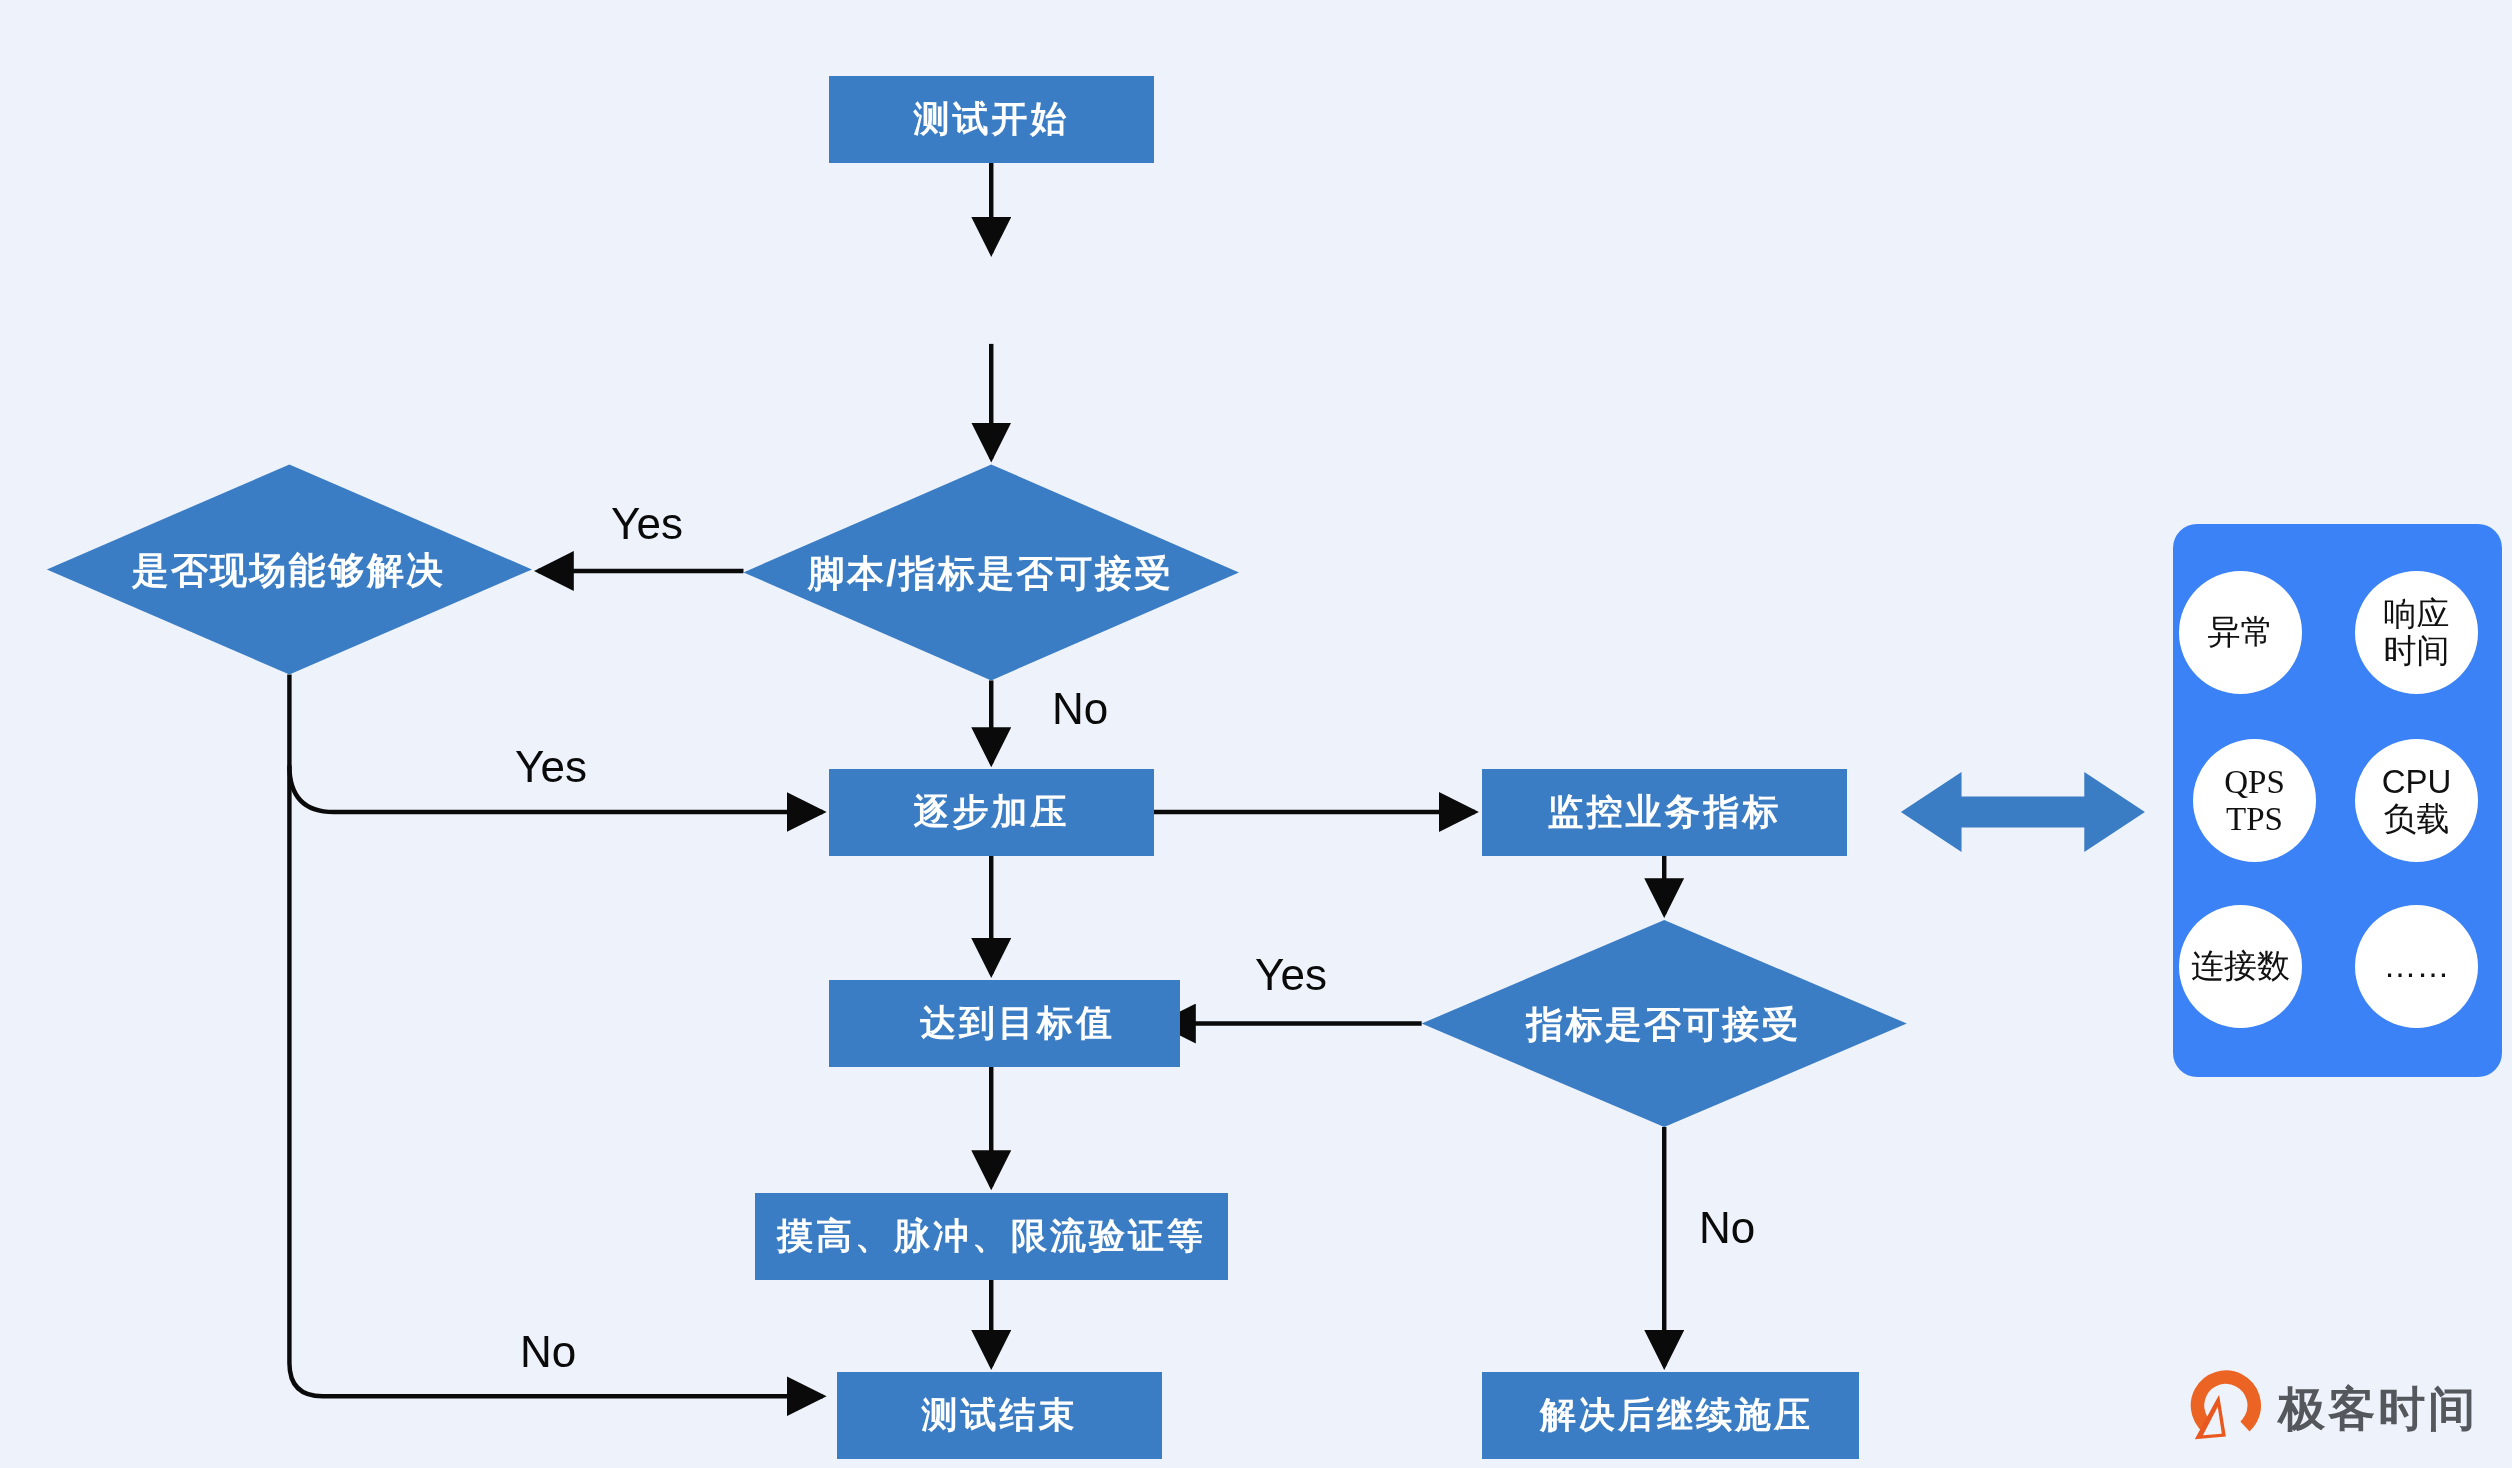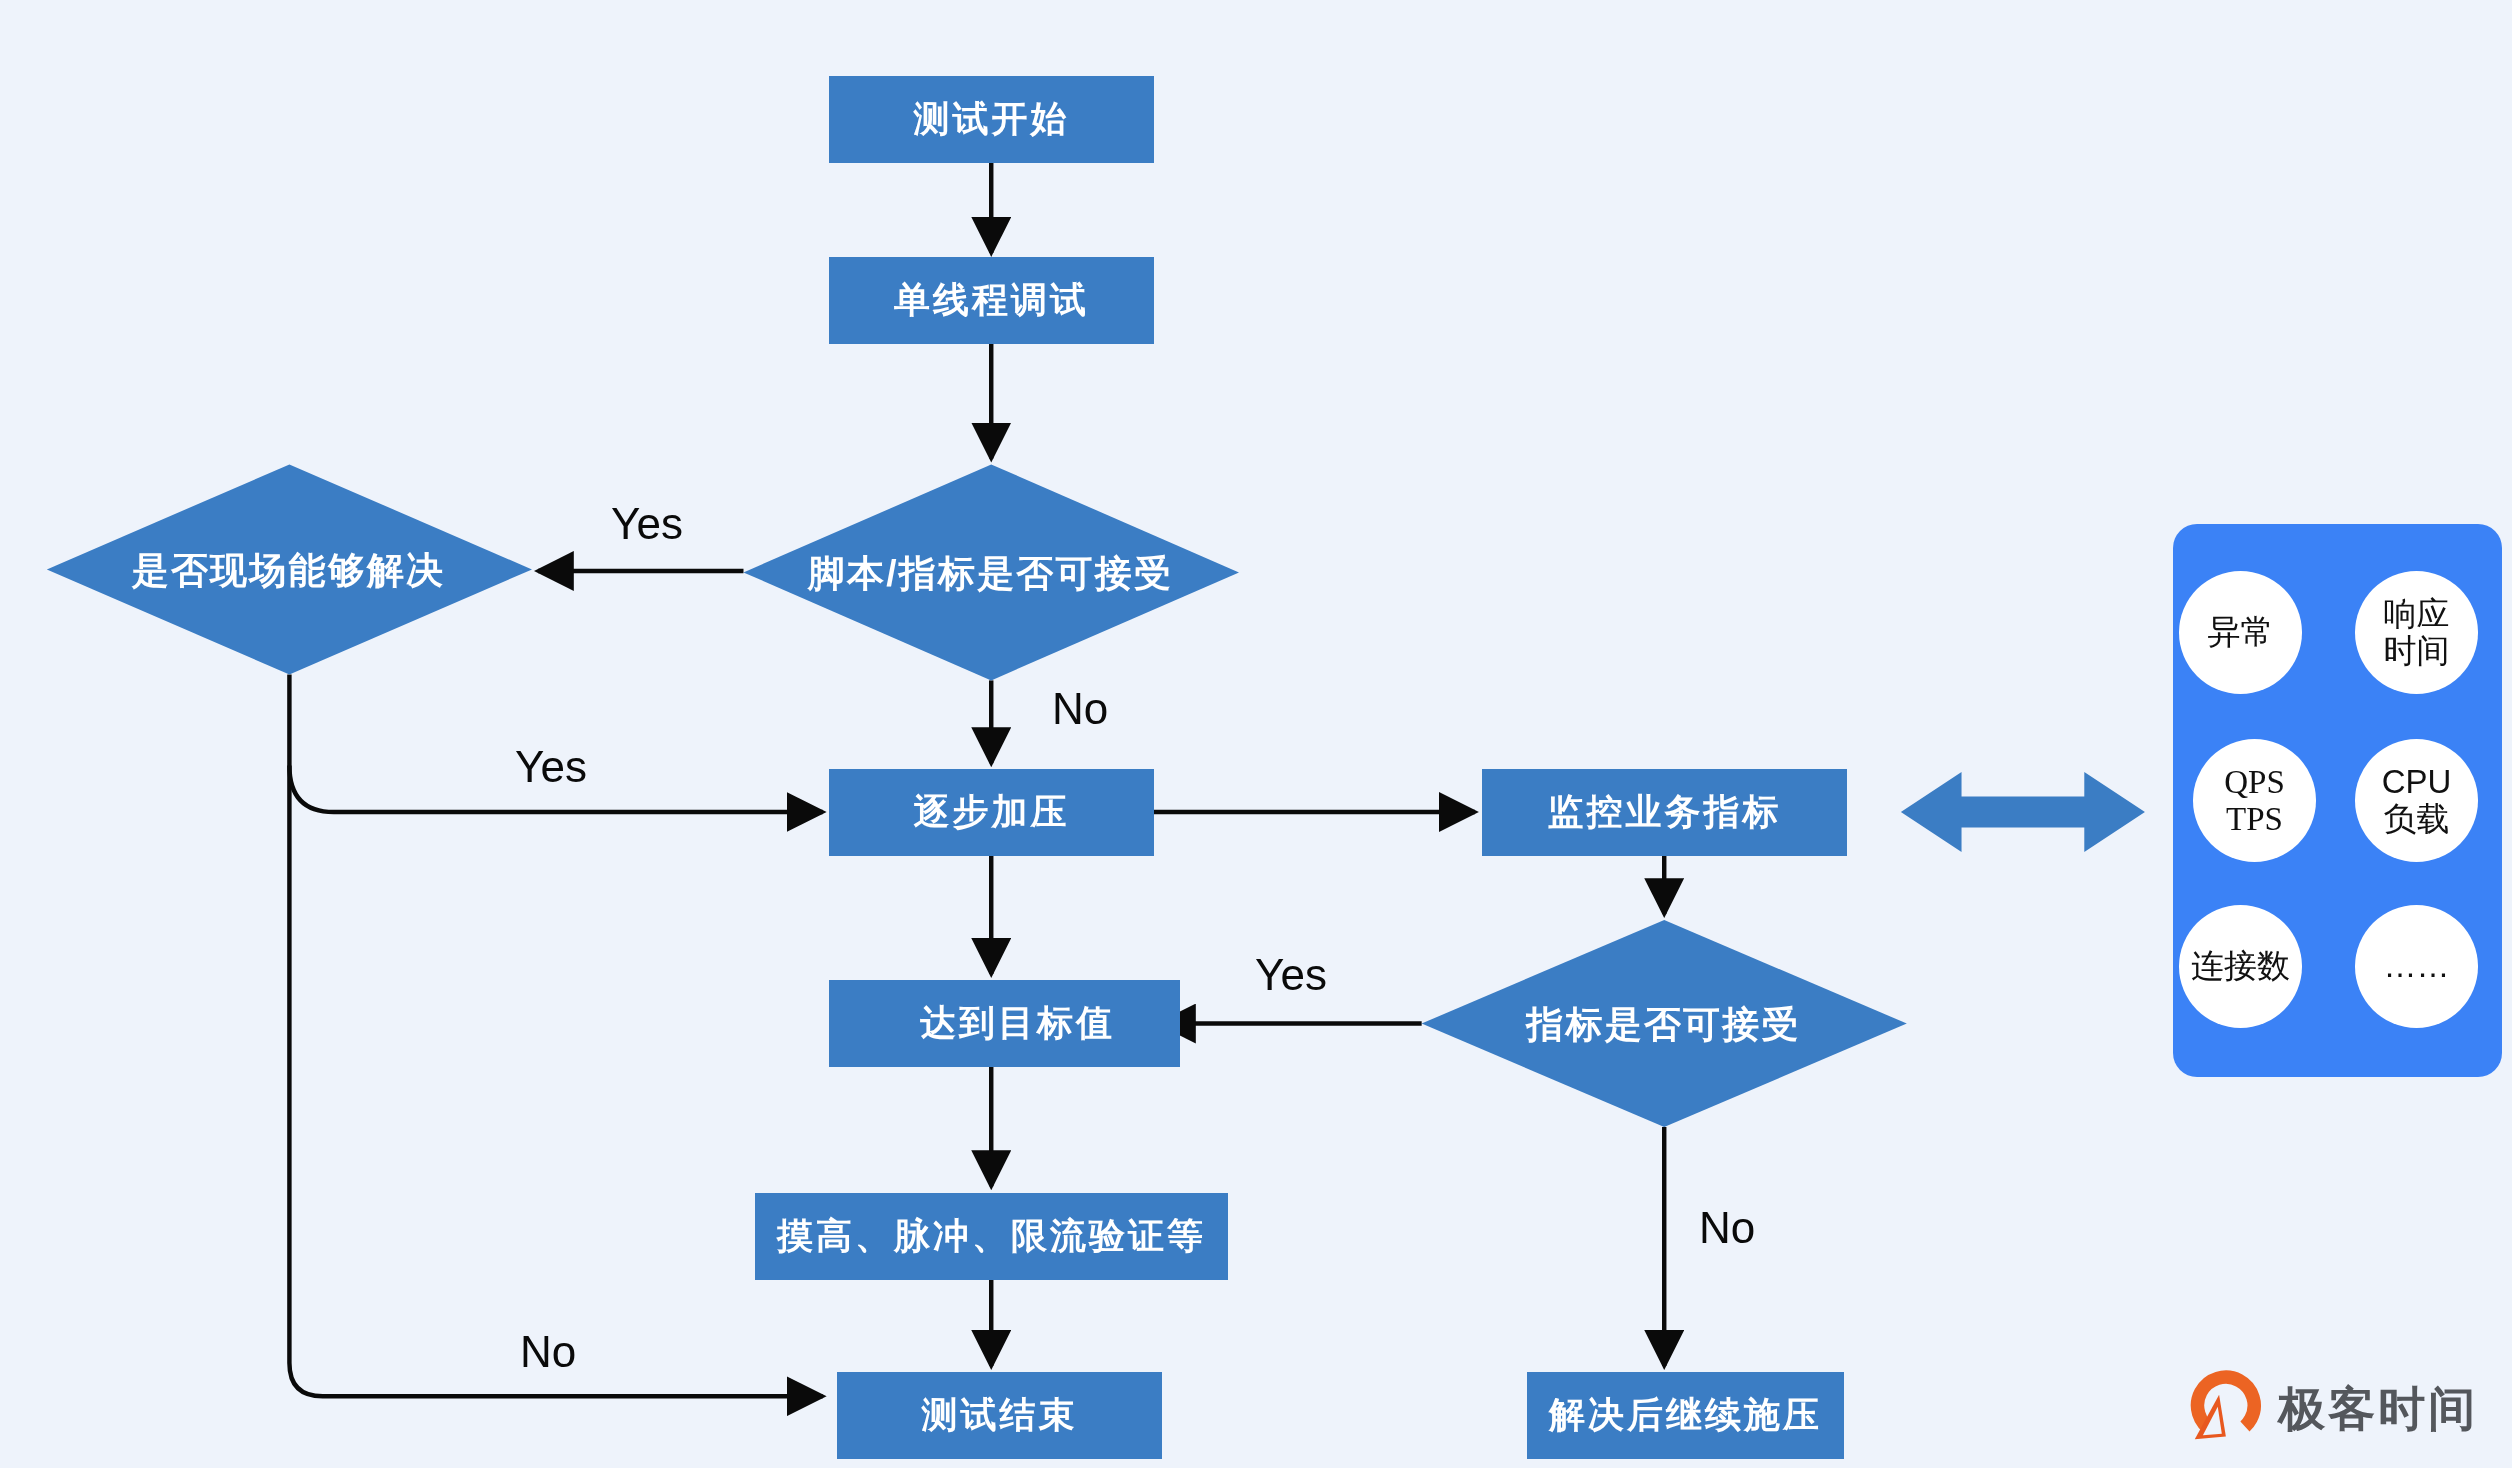--- a/index.html
+++ b/index.html
@@ -67,33 +67,32 @@
 
     <polygon points="1340,628 1675,774 1340,920 1005,774" fill="#3B7DC4"></polygon>
     <polygon points="391,628 719,770 391,912 63,770" fill="#3B7DC4"></polygon>
     <polygon points="2250,1244 2578,1384 2250,1524 1922,1384" fill="#3B7DC4"></polygon>
 
     <polygon points="2570,1098 2652,1044 2652,1077 2818,1077 2818,1044 2900,1098 2818,1152 2818,1119 2652,1119 2652,1152" fill="#3B7DC4"></polygon>
   </svg>
 
   <div class="node-box" style="left:829px;top:76px;width:325px;height:87px;">测试开始</div>
 
-  <div class="node-box" style="left:829px;top:257px;width:325px;height:87px;">单线程调试</div>
 
   <div class="node-box" style="left:829px;top:769px;width:325px;height:87px;">逐步加压</div>
 
   <div class="node-box" style="left:1482px;top:769px;width:365px;height:87px;">监控业务指标</div>
 
   <div class="node-box" style="left:829px;top:980px;width:325px;height:87px;padding-left:26px;">达到目标值</div>
 
   <div class="node-box" style="left:755px;top:1193px;width:473px;height:87px;">摸高、脉冲、限流验证等</div>
 
   <div class="node-box" style="left:829px;top:1372px;width:325px;height:87px;margin-left:8px;">测试结束</div>
 
-  <div class="node-box" style="left:1527px;top:1372px;width:317px;height:87px;">解决后继续施压</div>
+  <div class="node-box" style="left:1482px;top:1372px;width:365px;height:87px;padding-left:12px;">解决后继续施压</div>
 
   <div class="diamond-label" style="left:991px;top:549px;">脚本/指标是否可接受</div>
   <div class="diamond-label" style="left:289px;top:546px;">是否现场能够解决</div>
   <div class="diamond-label" style="left:1664px;top:1000px;">指标是否可接受</div>
 
   <div class="edge-label" style="left:647px;top:524px;">Yes</div>
   <div class="edge-label" style="left:1080px;top:709px;">No</div>
   <div class="edge-label" style="left:551px;top:767px;">Yes</div>
   <div class="edge-label" style="left:548px;top:1352px;">No</div>
   <div class="edge-label" style="left:1291px;top:975px;">Yes</div>

